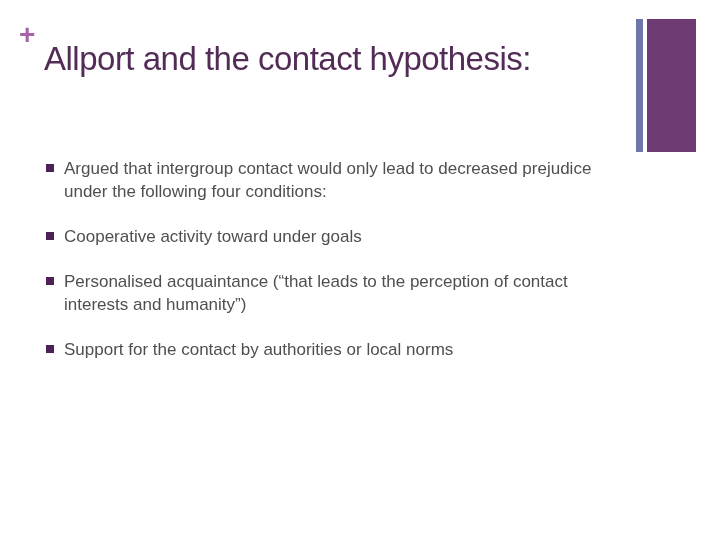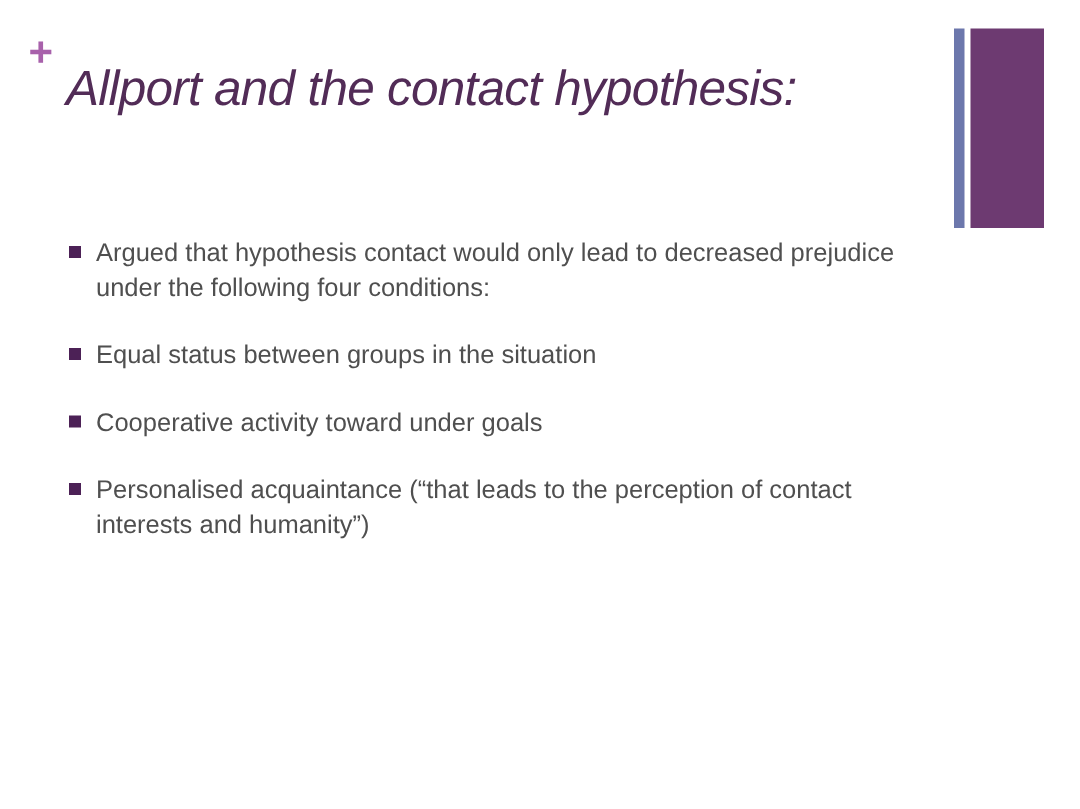--- a/index.html
+++ b/index.html
@@ -28,21 +28,20 @@
     position: absolute;
     left: 44px;
     top: 40px;
     margin: 0;
     font-size: 33px;
     font-weight: 400;
     letter-spacing: -0.5px;
     line-height: 1.15;
     color: #522c57;
     white-space: nowrap;
-    font-style: italic;
   }
   .accent-bar-slate {
     position: absolute;
     left: 636px;
     top: 19px;
     width: 7px;
     height: 133px;
     background: #6c77ac;
   }
   .accent-bar-purple {
@@ -91,29 +90,29 @@
 
   <h1 class="slide-title">Allport and the contact hypothesis:</h1>
 
   <div class="accent-bar-slate"></div>
 
   <div class="accent-bar-purple"></div>
 
   <ul class="bullet-list">
     <li class="bullet-item">
       <span class="bullet-marker"></span>
-      <span class="bullet-text">Argued that hypothesis contact would only lead to decreased prejudice under the following four conditions:</span>
-    </li>
-    <li class="bullet-item">
-      <span class="bullet-marker"></span>
-      <span class="bullet-text">Equal status between groups in the situation</span>
+      <span class="bullet-text">Argued that intergroup contact would only lead to decreased prejudice under the following four conditions:</span>
     </li>
     <li class="bullet-item">
       <span class="bullet-marker"></span>
       <span class="bullet-text">Cooperative activity toward under goals</span>
     </li>
     <li class="bullet-item">
       <span class="bullet-marker"></span>
       <span class="bullet-text">Personalised acquaintance (“that leads to the perception of contact interests and humanity”)</span>
     </li>
+    <li class="bullet-item">
+      <span class="bullet-marker"></span>
+      <span class="bullet-text">Support for the contact by authorities or local norms</span>
+    </li>
   </ul>
 
 </div>
 
 </body></html>

